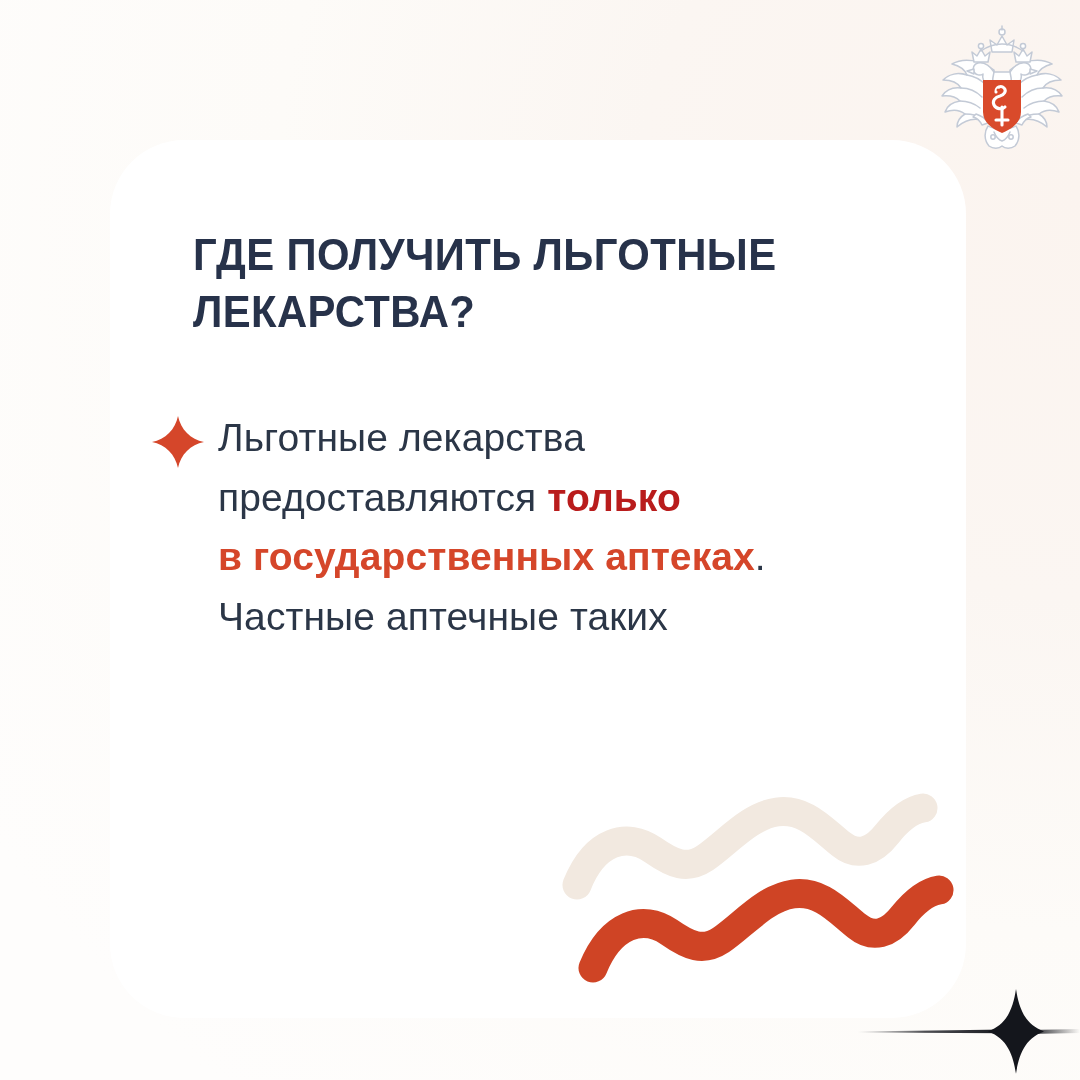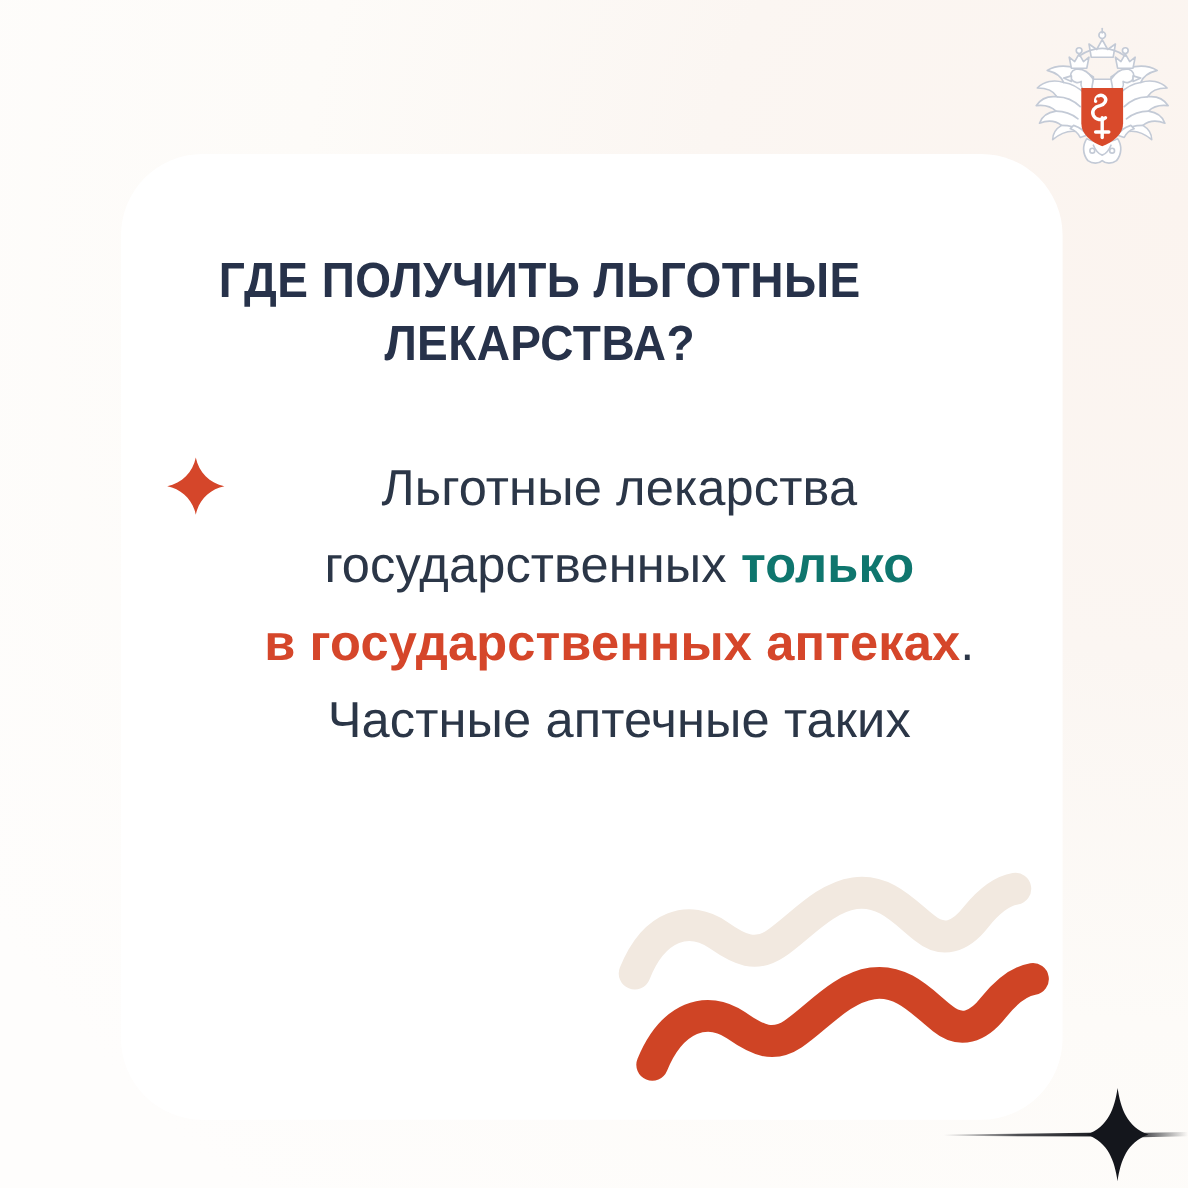--- a/index.html
+++ b/index.html
@@ -14,21 +14,20 @@
     background: #fdfcfa;
   }
 
   #poster {
     position: relative;
     width: 1080px;
     height: 1080px;
     background:
       radial-gradient(120% 110% at 100% 18%, #fbf4ef 0%, #fbf6f2 34%, #fdfbf8 62%, #fefdfc 100%);
     overflow: hidden;
-    text-align: center;
   }
 
   
   .emblem {
     position: absolute;
     top: 22px;
     left: 936px;
     width: 132px;
     height: 130px;
   }
@@ -79,21 +78,21 @@
     height: 56px;
     margin-top: 6px;
     margin-right: 12px;
   }
   .bullet-star svg { display: block; width: 100%; height: 100%; }
 
   .body-text {
     flex: 1 1 auto;
     color: #2b3647;
     font-family: "Liberation Sans Narrow", "Liberation Sans", "DejaVu Sans", sans-serif;
-    font-size: 46px;
+    font-size: 39px;
     font-weight: 400;
     line-height: 1.53;
     letter-spacing: 0.1px;
     max-width: 690px;
   }
   .body-text .hl {
     color: #d5462a;
     font-weight: 700;
   }
   .body-text .ln { display: block; white-space: nowrap; }
@@ -202,21 +201,21 @@
 
     <div class="bullet-row">
       <span class="bullet-star">
         <svg viewBox="0 0 56 56" xmlns="http://www.w3.org/2000/svg" aria-hidden="true">
           <path d="M28 2 C30.6 15.4 40.6 25.4 54 28 C40.6 30.6 30.6 40.6 28 54
                    C25.4 40.6 15.4 30.6 2 28 C15.4 25.4 25.4 15.4 28 2 Z" fill="#d5462a"></path>
         </svg>
       </span>
       <div class="body-text">
           <span class="ln"><span>Льготные лекарства</span></span>
-          <span class="ln"><span>государственных </span><span class="hl" style="color: #0f766e;">только</span></span>
+          <span class="ln"><span>предоставляются </span><span class="hl" style="color: #b91c1c;">только</span></span>
           <span class="ln"><span class="hl" style="color: rgb(213, 70, 42);">в государственных аптеках</span><span>.</span></span>
           <span class="ln"><span>Частные аптечные таких</span></span>
         </div>
     </div>
 
     <div class="waves">
       <svg viewBox="0 0 400 180" xmlns="http://www.w3.org/2000/svg" aria-hidden="true">
         <path d="M12 85 C30 40 62 32 88 50 C108 64 122 70 140 58 C162 43 184 16 212 12
                  C240 8 258 30 276 44 C292 57 308 52 322 34 C334 19 346 10 358 8" fill="none" stroke="#f2e9e0" stroke-width="29" stroke-linecap="round"></path>
         <path d="M28 168 C46 124 78 114 104 132 C124 146 138 152 156 140

